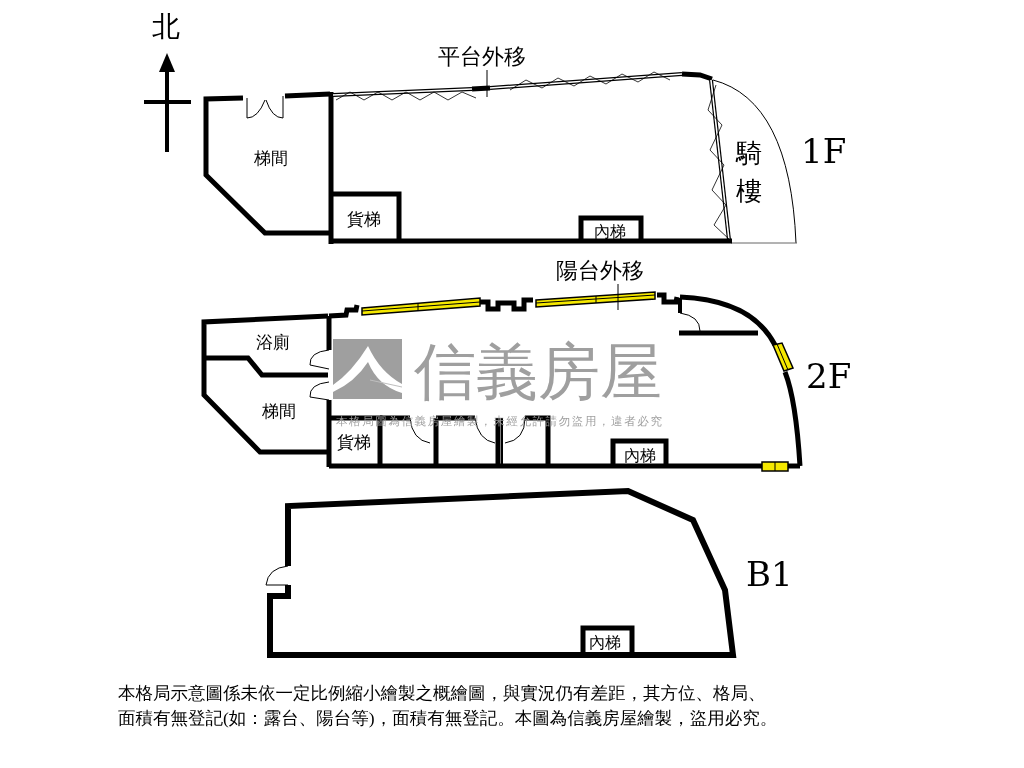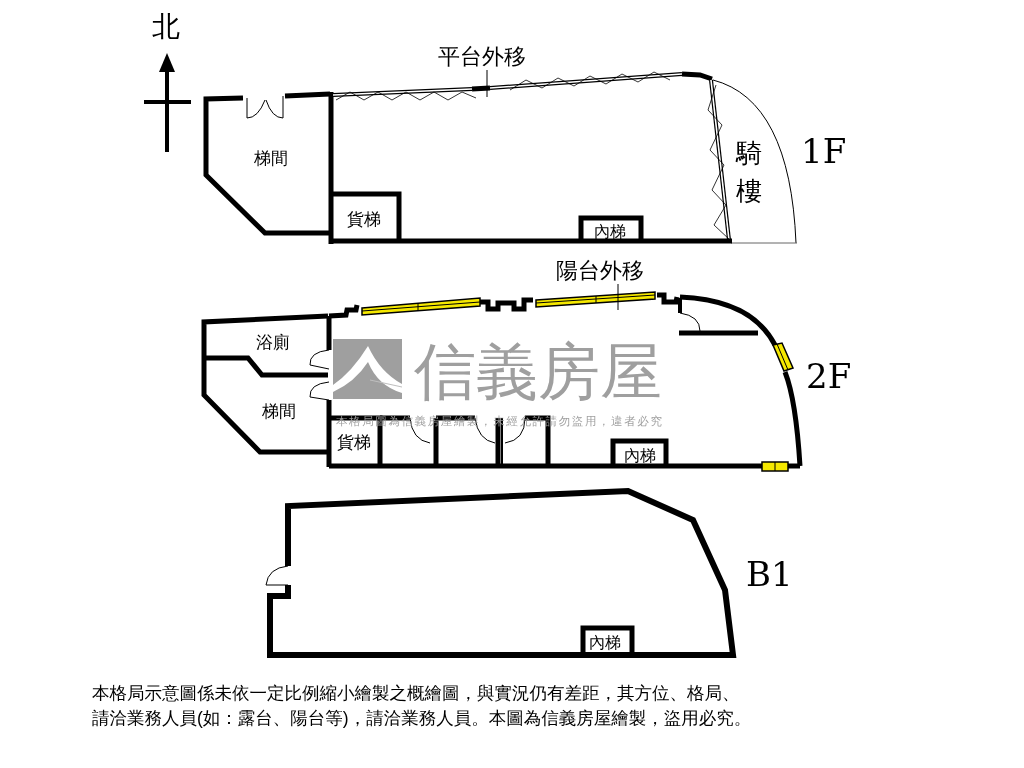--- a/index.html
+++ b/index.html
@@ -1,22 +1,22 @@
 <!DOCTYPE html>
 <html><head>
 <meta charset="utf-8">
 <style>
   html, body { margin:0; padding:0; background:#ffffff; }
   body { width:1024px; height:768px; position:relative; overflow:hidden;
          font-family: "DejaVu Serif", "Liberation Serif", serif; }
   #plan { position:absolute; left:0; top:0; width:1024px; height:768px; }
   .lbl { font-family: "DejaVu Serif", "Liberation Serif", serif; fill:#000; }
   .wm { font-family: "DejaVu Sans", "Liberation Sans", sans-serif; fill:#9a9a9a; }
-  .disclaimer { position:absolute; left:92px; top:681px; width:820px;
-                font-family: Liberation Sans, sans-serif;
+  .disclaimer { position:absolute; left:118px; top:681px; width:820px;
+                font-family: Liberation Serif, serif;
                 font-size:17.5px; line-height:25px; color:#000; }
   .disclaimer div { white-space:nowrap; }
 </style>
 </head>
 <body>
 
 <svg id="plan" viewBox="0 0 1024 768" xmlns="http://www.w3.org/2000/svg">
 
   <g>
     <text class="lbl" x="152" y="36" font-size="28">北</text>
@@ -138,14 +138,14 @@
     <path d="M288,566 Q268,568 266,585 L288,585" fill="none" stroke="#000" stroke-width="1"></path>
     <polyline points="583,655 583,628 632,628 632,655" fill="none" stroke="#000" stroke-width="5"></polyline>
 
     <text class="lbl" x="589" y="648" font-size="16">內梯</text>
     <text class="lbl" x="746" y="586" font-size="34">B1</text>
   </g>
 </svg>
 
 <div class="disclaimer">
   <div>本格局示意圖係未依一定比例縮小繪製之概繪圖，與實況仍有差距，其方位、格局、</div>
-  <div>請洽業務人員(如：露台、陽台等)，請洽業務人員。本圖為信義房屋繪製，盜用必究。</div>
+  <div>面積有無登記(如：露台、陽台等)，面積有無登記。本圖為信義房屋繪製，盜用必究。</div>
 </div>
 
 </body></html>

